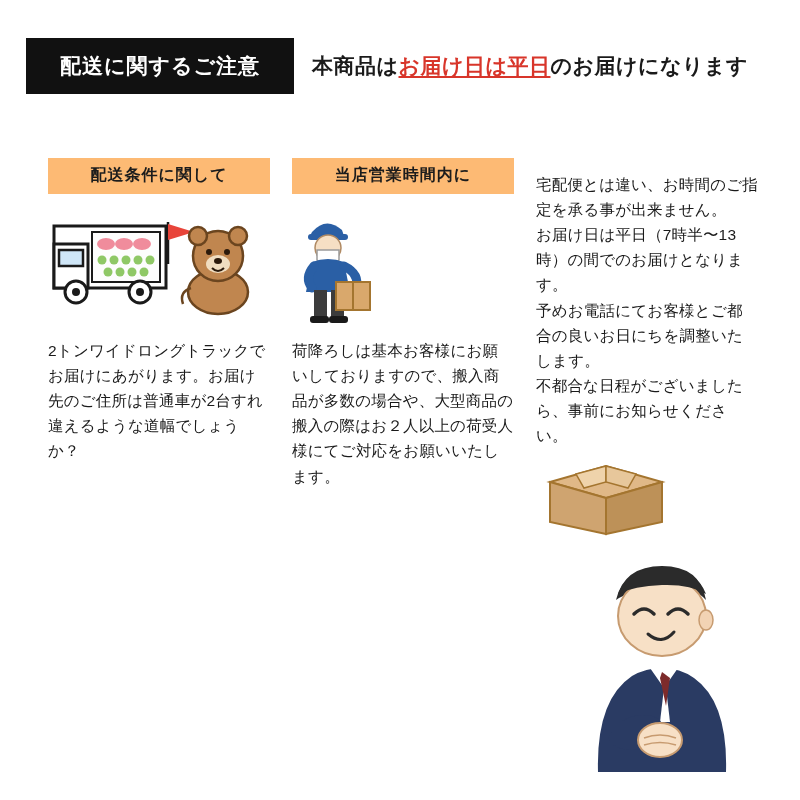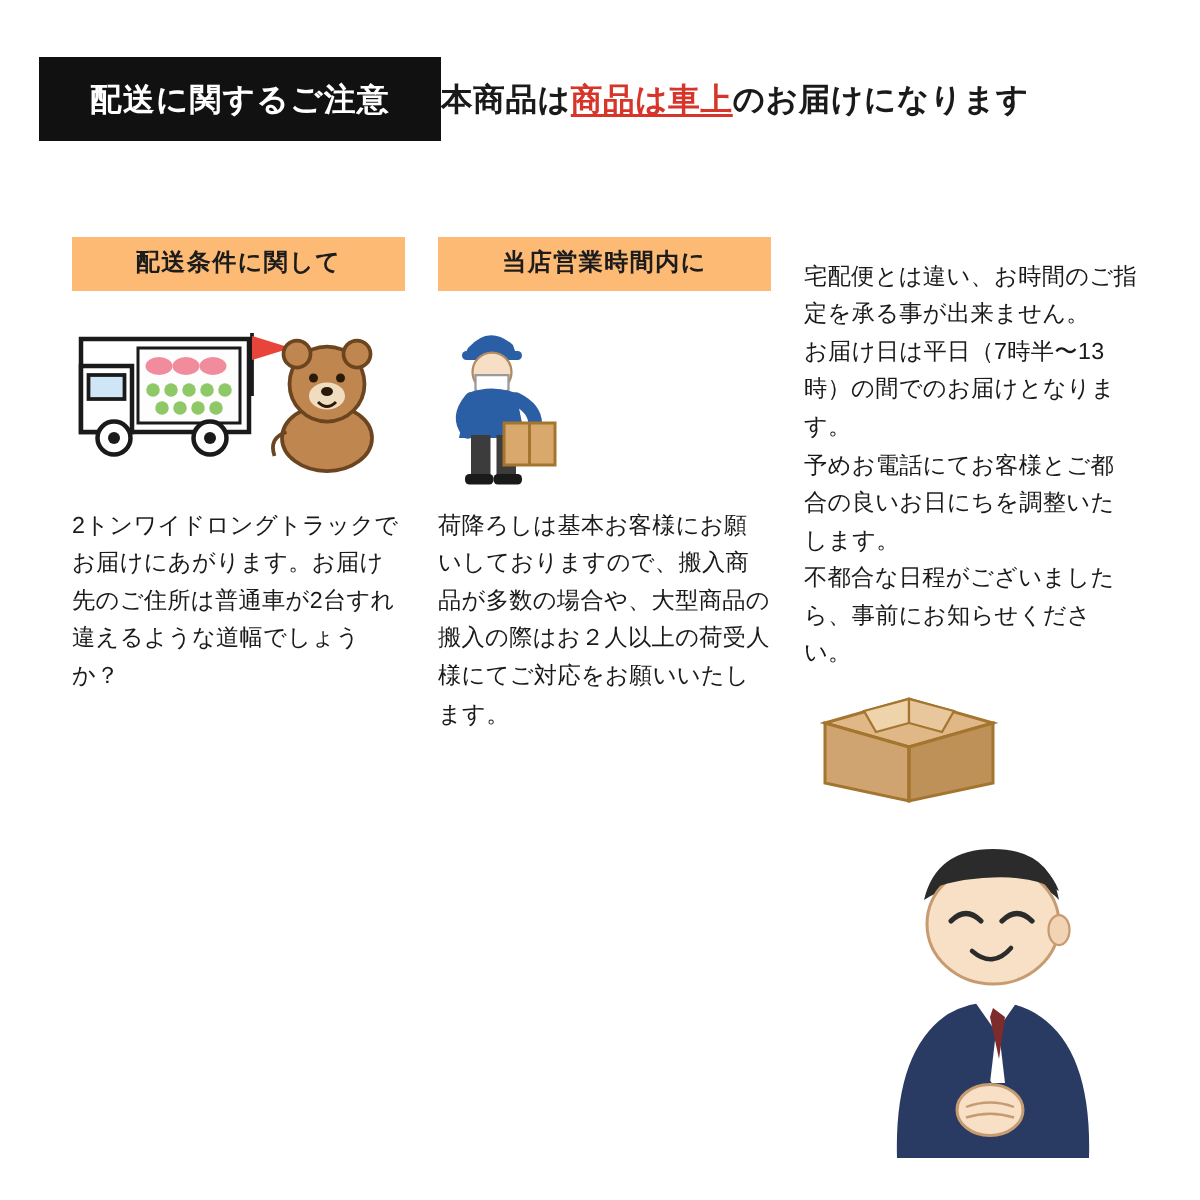--- a/index.html
+++ b/index.html
@@ -41,20 +41,21 @@
     align-items: center;
     justify-content: center;
     padding: 0 14px;
     width: 268px;
     box-sizing: border-box;
   }
   .header-title {
     flex: 1;
     display: flex;
     align-items: center;
+    padding-left: 18px;
     font-size: 21px;
     font-weight: bold;
     letter-spacing: 0.5px;
     white-space: nowrap;
   }
   .hl-red {
     color: #d8352a;
     text-decoration: underline;
     text-underline-offset: 3px;
   }
@@ -140,21 +141,21 @@
 </style>
 </head>
 <body>
 
 <div class="page">
 
   <div class="header">
     <div class="header-badge">配送に関するご注意</div>
     <div class="header-title">
       <span>本商品は</span>
-        <span class="hl-red">商品は車上</span>
+        <span class="hl-red">お届け日は平日</span>
         <span>のお届けになります</span>
     </div>
   </div>
 
   <div class="columns">
 
     <div class="col">
       <div class="col-head">配送条件に関して</div>
       <div class="col-art">
         <svg width="222" height="118" viewBox="0 0 222 118" aria-hidden="true">

